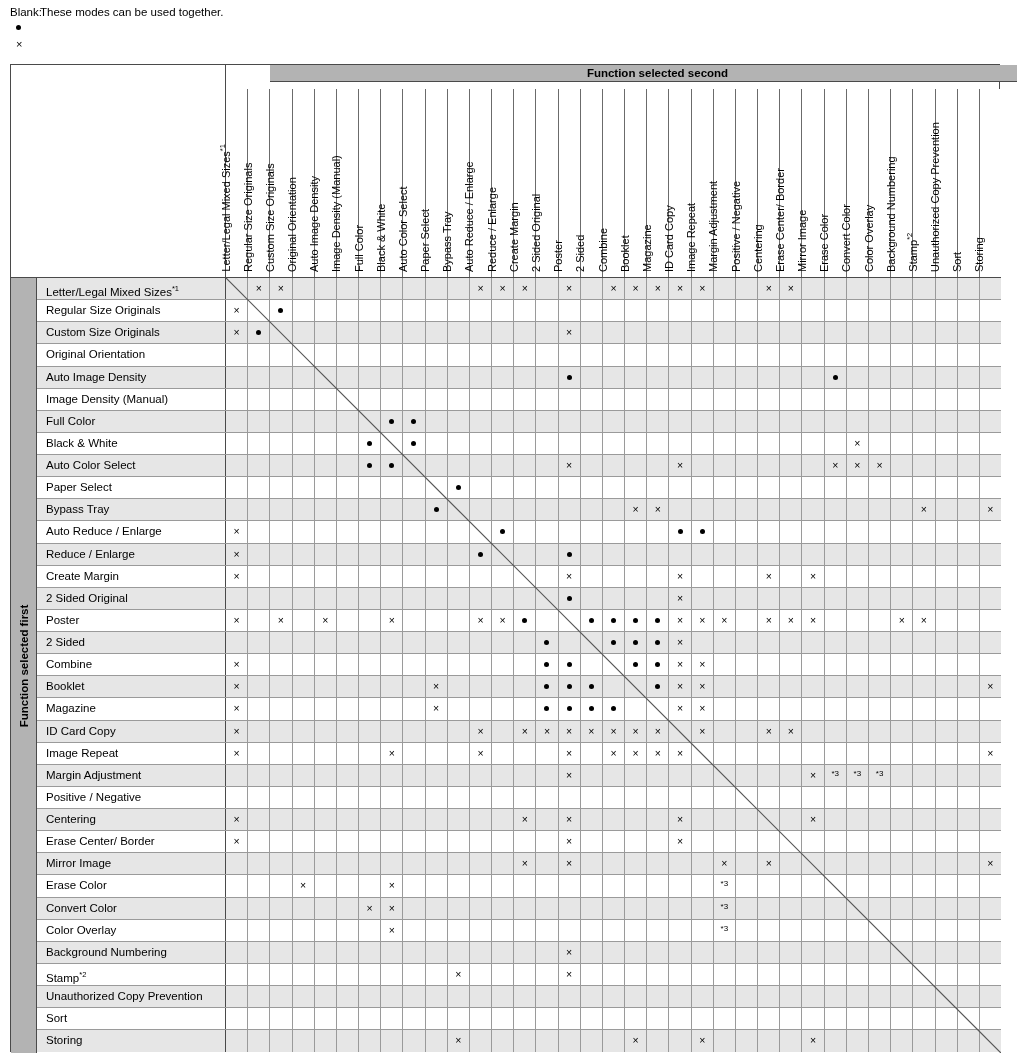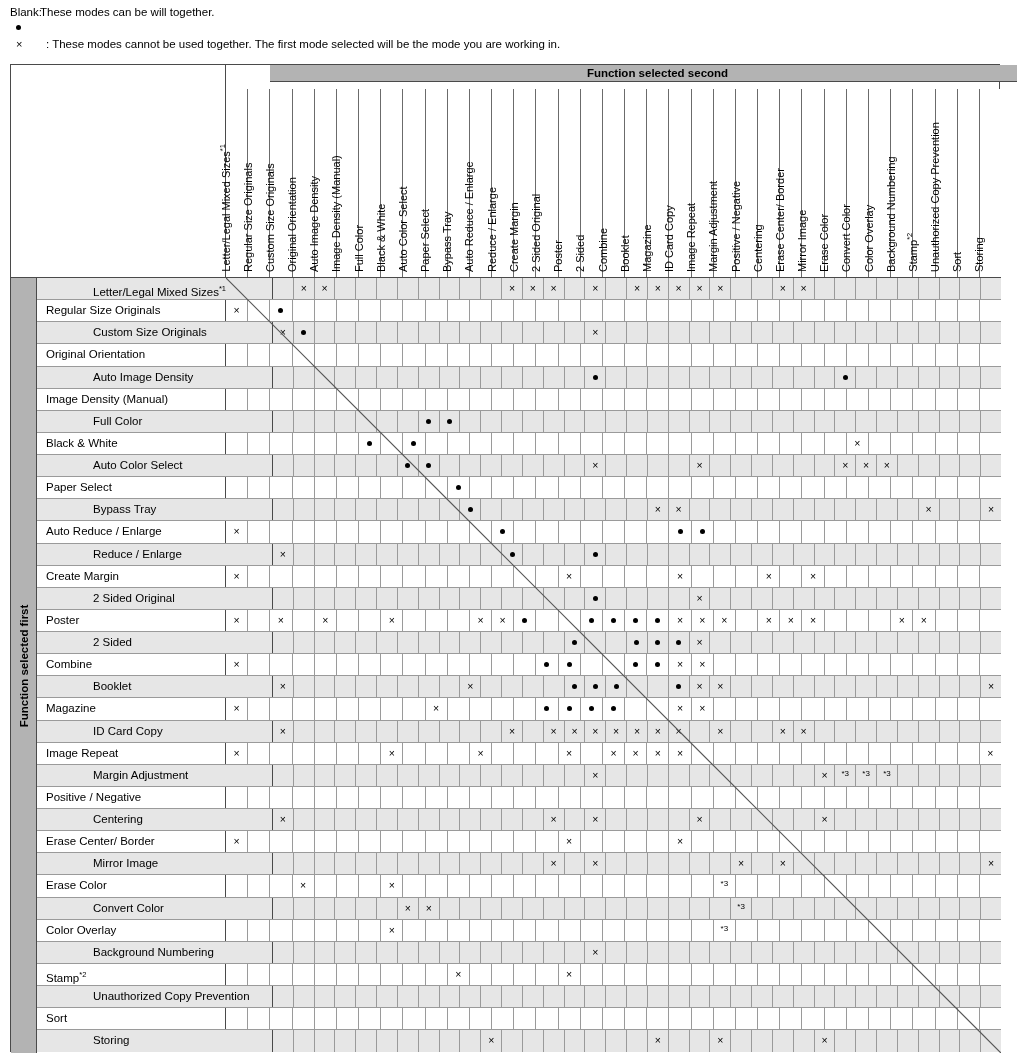--- a/index.html
+++ b/index.html
@@ -150,21 +150,21 @@
     left: 26px; top: 213px;
     width: 964px; height: 775px;
   }
   .row {
     display: flex;
     height: 22.14px;
     box-sizing: border-box;
     border-bottom: 1px solid #9a9a9a;
   }
   .row:last-child { border-bottom: none; }
-  .row.odd { background: #e6e6e6; padding-left: 47px; }
+  .row.odd { background: #e6e6e6; }
   .row.even { background: #ffffff; }
   .rowlabel {
     flex: 0 0 189px;
     width: 189px;
     box-sizing: border-box;
     border-right: 1.5px solid #4a4a4a;
     padding-left: 9px;
     font-size: 11.5px;
     line-height: 21px;
     white-space: nowrap;
@@ -217,28 +217,27 @@
     height: 775px;
     pointer-events: none;
   }
 </style>
 </head>
 <body>
 
 <div id="legend">
     <div class="legend-row">
       <div class="legend-key">Blank:</div>
-      <div class="legend-text">These modes can be will together.</div>
+      <div class="legend-text">These modes can be used together.</div>
     </div>
     <div class="legend-row">
       <div class="legend-key sym"><span class="dot-glyph"></span></div>
     </div>
     <div class="legend-row">
       <div class="legend-key sym"><span class="x-glyph">×</span></div>
-      <div class="legend-text">: These modes cannot be used together. The first mode selected will be the mode you are working in.</div>
     </div>
   </div>
 
 <div id="matrix">
 
   <div id="corner-blank"></div>
 
   <div id="second-title">Function selected second</div>
 
   <div id="col-headers">

